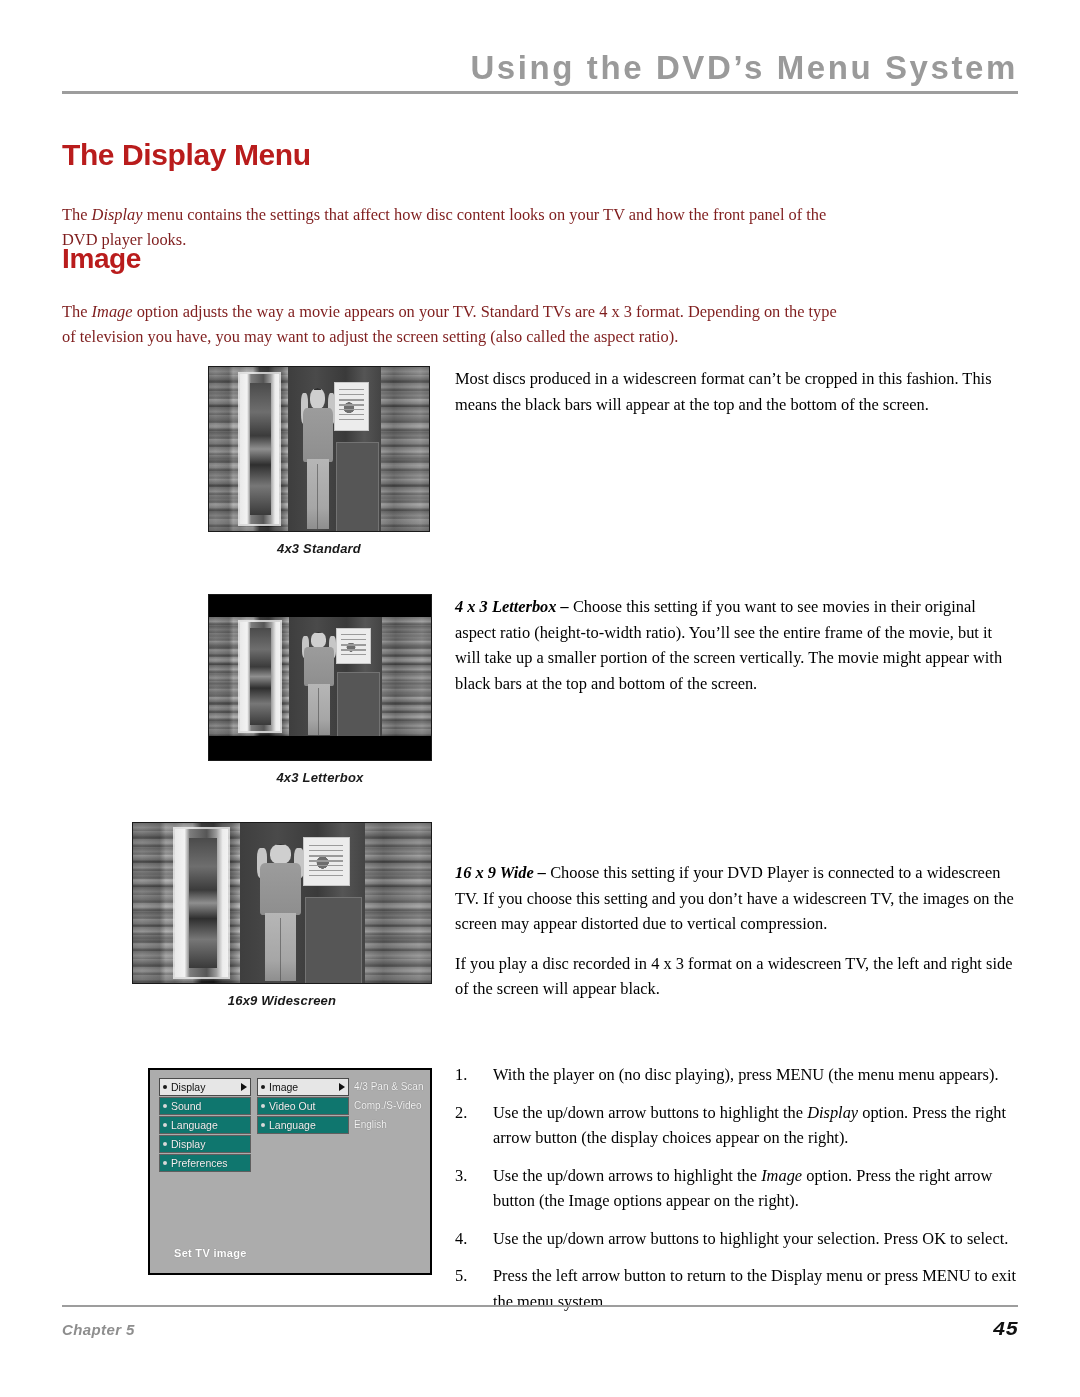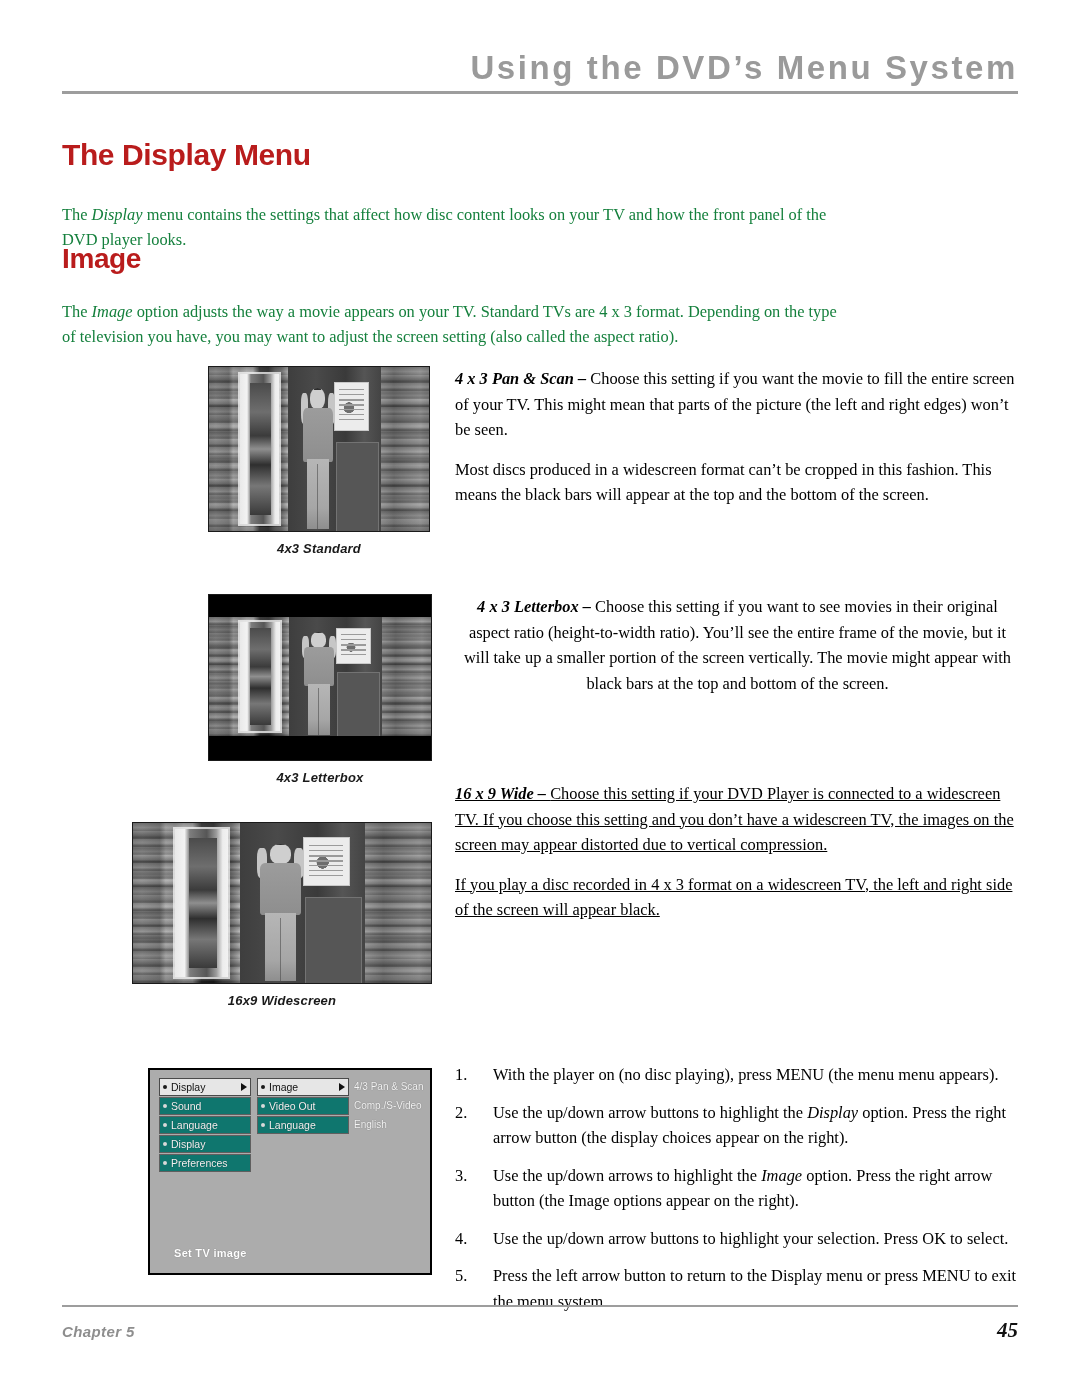--- a/index.html
+++ b/index.html
@@ -53,21 +53,21 @@
   }
   #display-menu-heading { top: 138px; }
   #image-heading { top: 243px; font-size: 28px; }
 
   
   .body-p {
     position: absolute;
     font-family: "Liberation Serif", serif;
     font-size: 16.4px;
     line-height: 25px;
-    color: #15803d;
+    color: #7f1d1d;
     text-align: left;
   }
   #intro-paragraph { left: 62px; top: 186px; width: 790px; }
   #image-paragraph { left: 62px; top: 283px; width: 790px; }
 
   .body-p i { font-style: italic; }
 
   
   .desc-block {
     position: absolute;
@@ -77,22 +77,22 @@
     font-size: 16.4px;
     line-height: 25.5px;
   }
   .desc-block p { margin: 0 0 14px 0; }
   .desc-block p:last-child { margin-bottom: 0; }
   .desc-block .lead {
     font-weight: bold;
     font-style: italic;
   }
   #desc-panscan  { top: 366px; }
-  #desc-letterbox{ top: 594px; text-align: center; }
-  #desc-wide     { top: 781px; text-decoration: underline; }
+  #desc-letterbox{ top: 594px; }
+  #desc-wide     { top: 860px; }
 
   
   .figure { position: absolute; }
   .figure .frame {
     border: 1.5px solid #1a1a1a;
     background: #000;
     position: relative;
     overflow: hidden;
   }
   .figure .caption {
@@ -374,21 +374,21 @@
   }
   #page-footer .chapter {
     font-family: "Liberation Sans", sans-serif;
     font-weight: bold;
     font-style: italic;
     font-size: 15px;
     color: #8e8e8e;
     letter-spacing: 0.4px;
   }
   #page-footer .pagenum {
-    font-family: Liberation Serif, serif;
+    font-family: Liberation Mono, monospace;
     font-weight: bold;
     font-style: italic;
     font-size: 21px;
     color: #111;
   }
 </style>
 </head>
 <body>
 
 <div class="page-header">
@@ -460,21 +460,20 @@
           </div>
         <div class="torso"></div>
         <div class="legs"></div>
       </div>
     </div>
   </div>
   <div class="caption">16x9 Widescreen</div>
 </div>
 
 <div class="desc-block" id="desc-panscan">
-  <p><span class="lead">4 x 3 Pan &amp; Scan – </span><span>Choose this setting if you want the movie to fill the entire screen of your TV. This might mean that parts of the picture (the left and right edges) won’t be seen.</span></p>
   <p>Most discs produced in a widescreen format can’t be cropped in this fashion. This means the black bars will appear at the top and the bottom of the screen.</p>
 </div>
 
 <div class="desc-block" id="desc-letterbox">
   <p><span class="lead">4 x 3 Letterbox – </span><span>Choose this setting if you want to see movies in their original aspect ratio (height-to-width ratio). You’ll see the entire frame of the movie, but it will take up a smaller portion of the screen vertically. The movie might appear with black bars at the top and bottom of the screen.</span></p>
 </div>
 
 <div class="desc-block" id="desc-wide">
   <p><span class="lead">16 x 9 Wide – </span><span>Choose this setting if your DVD Player is connected to a widescreen TV. If you choose this setting and you don’t have a widescreen TV, the images on the screen may appear distorted due to vertical compression.</span></p>
   <p>If you play a disc recorded in 4 x 3 format on a widescreen TV, the left and right side of the screen will appear black.</p>

